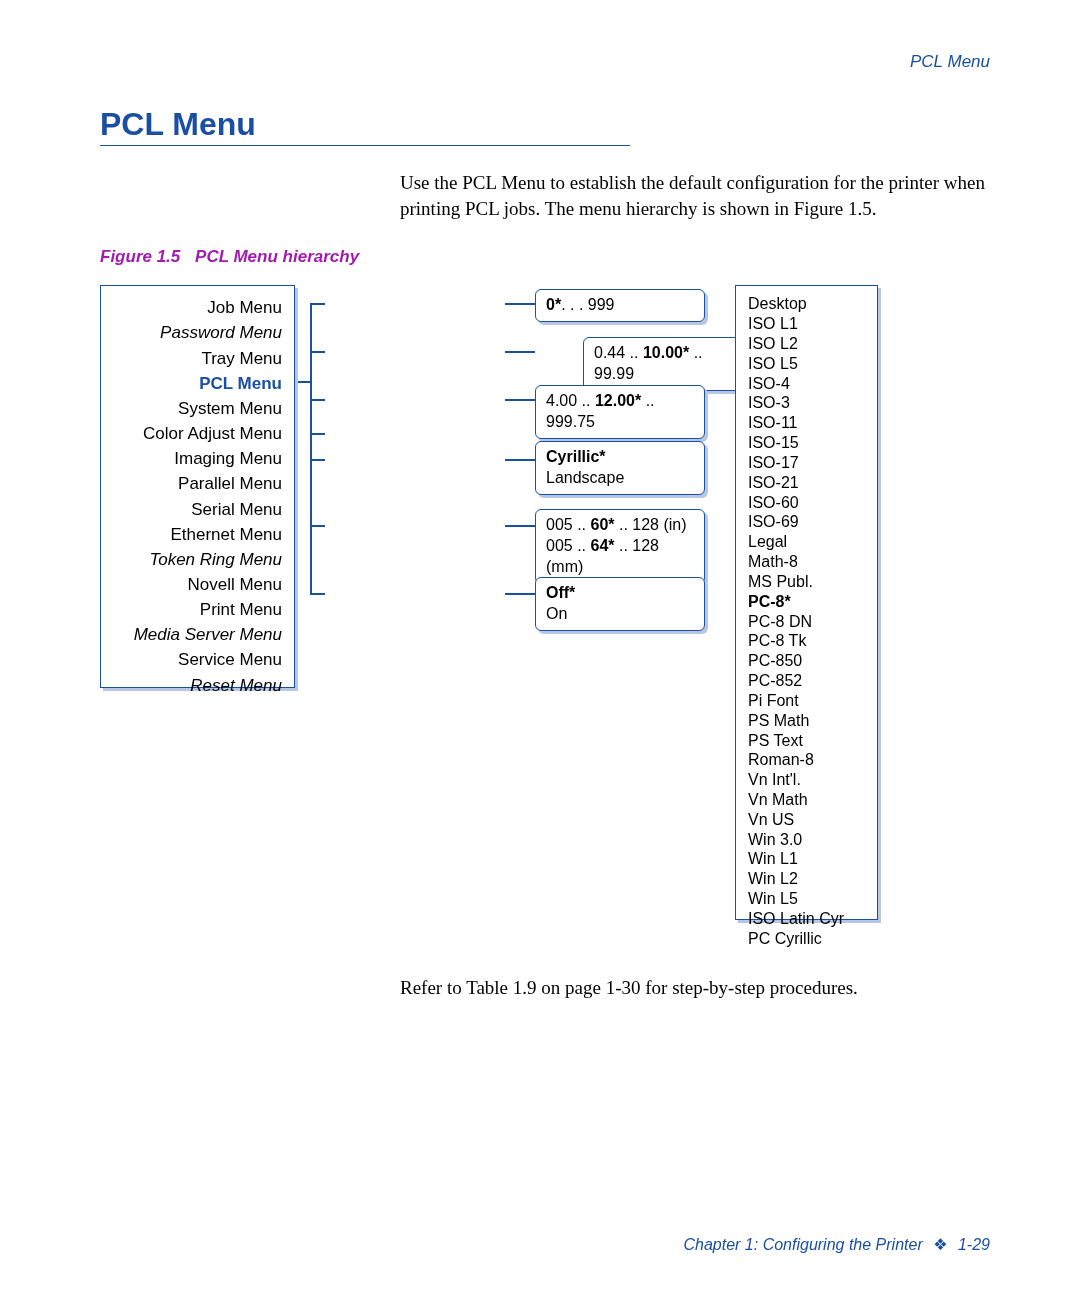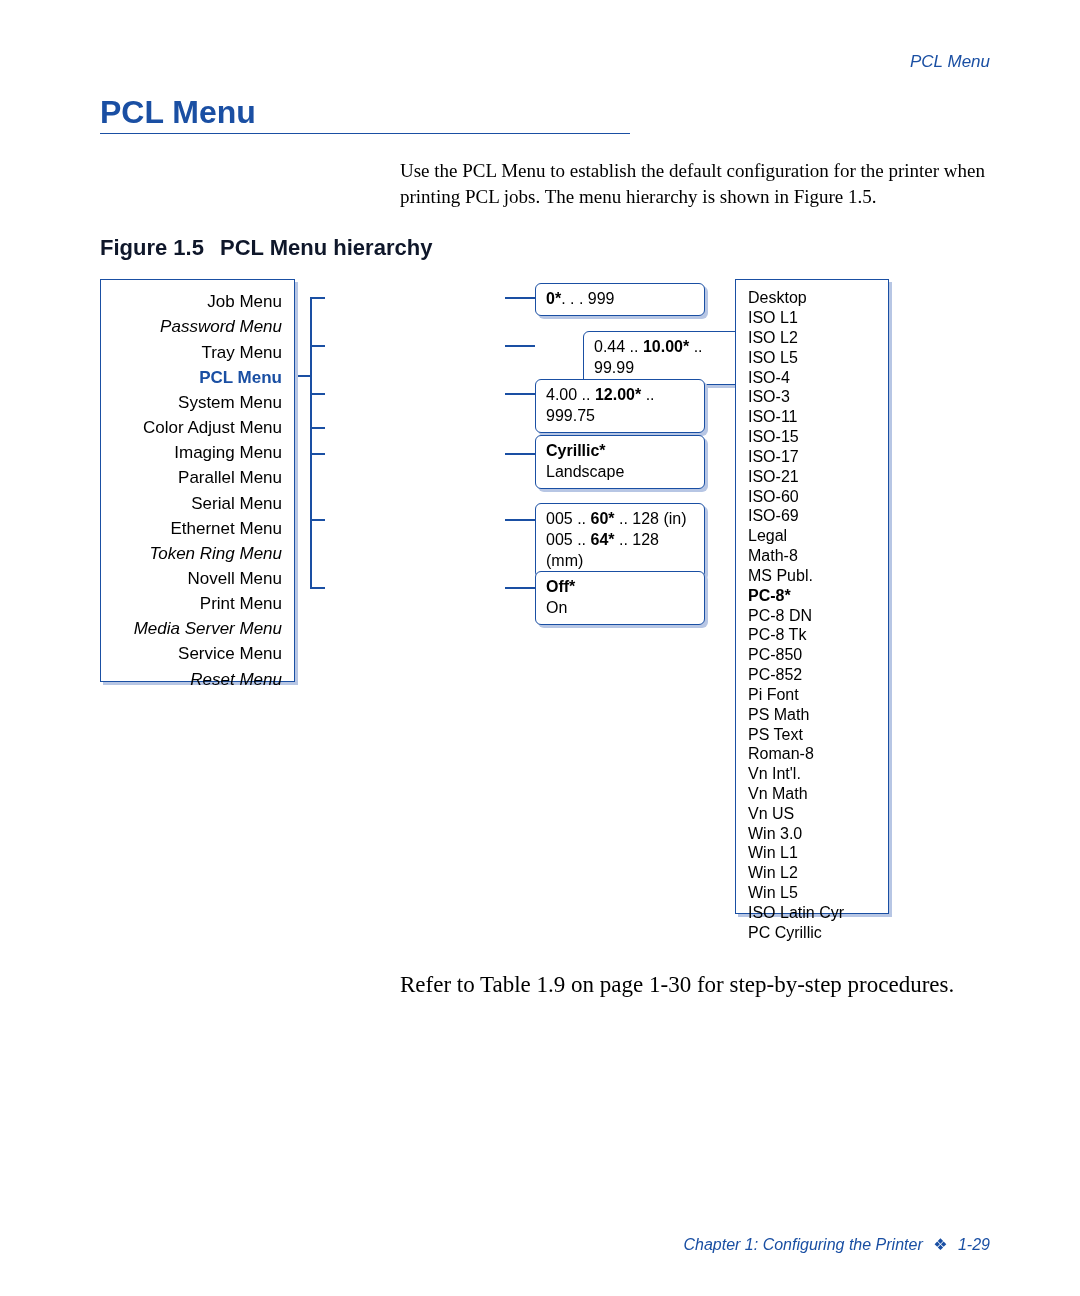--- a/index.html
+++ b/index.html
@@ -7,21 +7,21 @@
     font-family: "Frutiger", "Myriad Pro", "Segoe UI", "Optima", sans-serif;
     font-size: 17px;
     color: #000;
     background: #fff;
   }
   .page {
     width: 1080px;
     height: 1296px;
     position: relative;
     box-sizing: border-box;
-    padding: 48px 80px 40px 100px;
+    padding: 60px 80px 40px 100px;
   }
   .header-right {
     position: absolute;
     top: 52px;
     right: 90px;
     color: #1a4fa3;
     font-style: italic;
     font-size: 17px;
   }
   .title {
@@ -37,24 +37,25 @@
     margin-bottom: 24px;
   }
   .intro {
     margin-left: 300px;
     font-family: "Sabon", "Palatino Linotype", "Georgia", serif;
     font-size: 19px;
     line-height: 1.35;
     margin-bottom: 26px;
   }
   .figure-caption {
-    color: #0f172a;
-    font-size: 22px;
+    color: #a21caf;
+    font-size: 17px;
     font-weight: 700;
     margin-bottom: 18px;
+    font-style: italic;
   }
   .figure-caption .label { margin-right: 10px; }
   .diagram {
     position: relative;
     width: 900px;
     height: 690px;
   }
   .shadow-box {
     position: absolute;
     background: #fff;
@@ -89,35 +90,35 @@
     width: 170px;
     padding: 5px 10px;
     font-size: 16px;
     line-height: 1.3;
     border-radius: 6px;
   }
   .value-box .bold { font-weight: 700; }
   .symbol-box {
     left: 635px;
     top: 0px;
-    width: 154px;
+    width: 143px;
     height: 635px;
     padding: 8px 10px 8px 12px;
     font-size: 16px;
     line-height: 1.24;
   }
   .symbol-box .bold { font-weight:700; }
   .conn {
     position: absolute;
     background: #1a4fa3;
   }
   .after-text {
     margin-left: 300px;
     font-family: "Sabon", "Palatino Linotype", "Georgia", serif;
-    font-size: 23px;
+    font-size: 19px;
     line-height: 1.35;
   }
   .footer {
     position: absolute;
     bottom: 42px;
     right: 90px;
     color: #1a4fa3;
     font-style: italic;
     font-size: 16px;
   }

